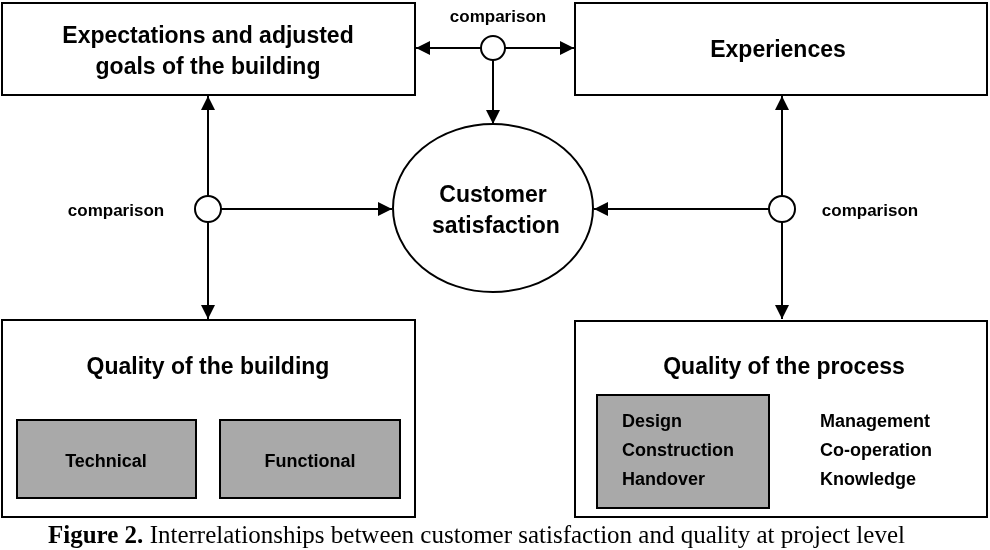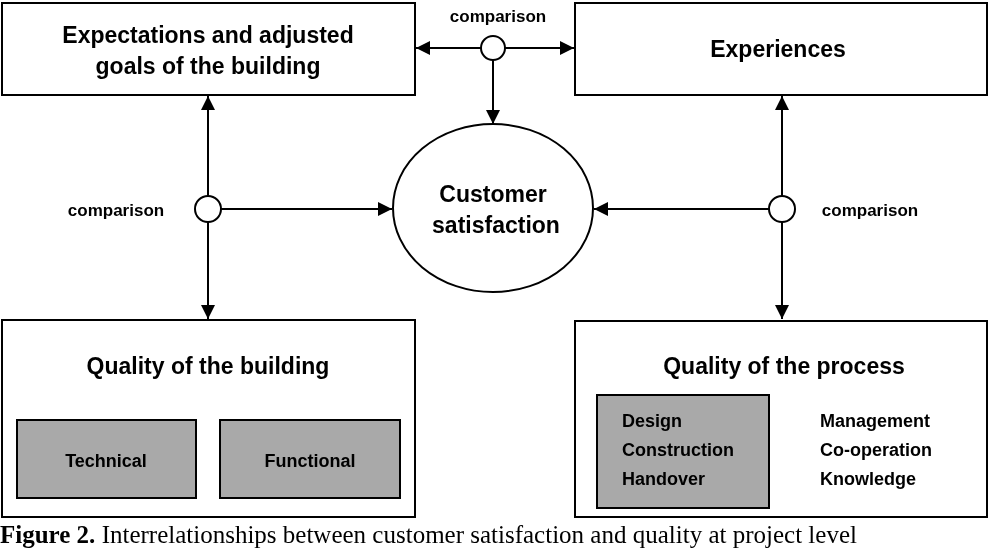--- a/index.html
+++ b/index.html
@@ -5,21 +5,21 @@
     html, body { margin: 0; padding: 0; background: #ffffff; }
     body { width: 990px; height: 550px; position: relative; overflow: hidden; }
     #diagram { position: absolute; left: 0; top: 0; width: 990px; height: 550px; }
     .sans { font-family: "Liberation Sans", "DejaVu Sans", sans-serif; font-weight: bold; fill: #000; }
     .box-title { font-size: 23px; }
     .lbl { font-size: 17px; }
     .sub { font-size: 18px; }
     .caption {
       position: absolute; left: 0; width: 812px; top: 520px; text-align: center;
       font-family: "Liberation Serif", "DejaVu Serif", serif; font-size: 25px; color: #000;
-      line-height: 30px; white-space: nowrap;
+      line-height: 30px; white-space: nowrap; padding-left: 48px;
     }
     .caption b { font-weight: bold; }
   </style>
 </head>
 <body>
 
 <svg id="diagram" viewBox="0 0 990 550" xmlns="http://www.w3.org/2000/svg">
   <defs>
     <marker id="arrow" viewBox="0 0 10 10" refX="10" refY="5" markerWidth="14" markerHeight="14" markerUnits="userSpaceOnUse" orient="auto">
       <path d="M0,0 L10,5 L0,10 z" fill="#000"></path>

